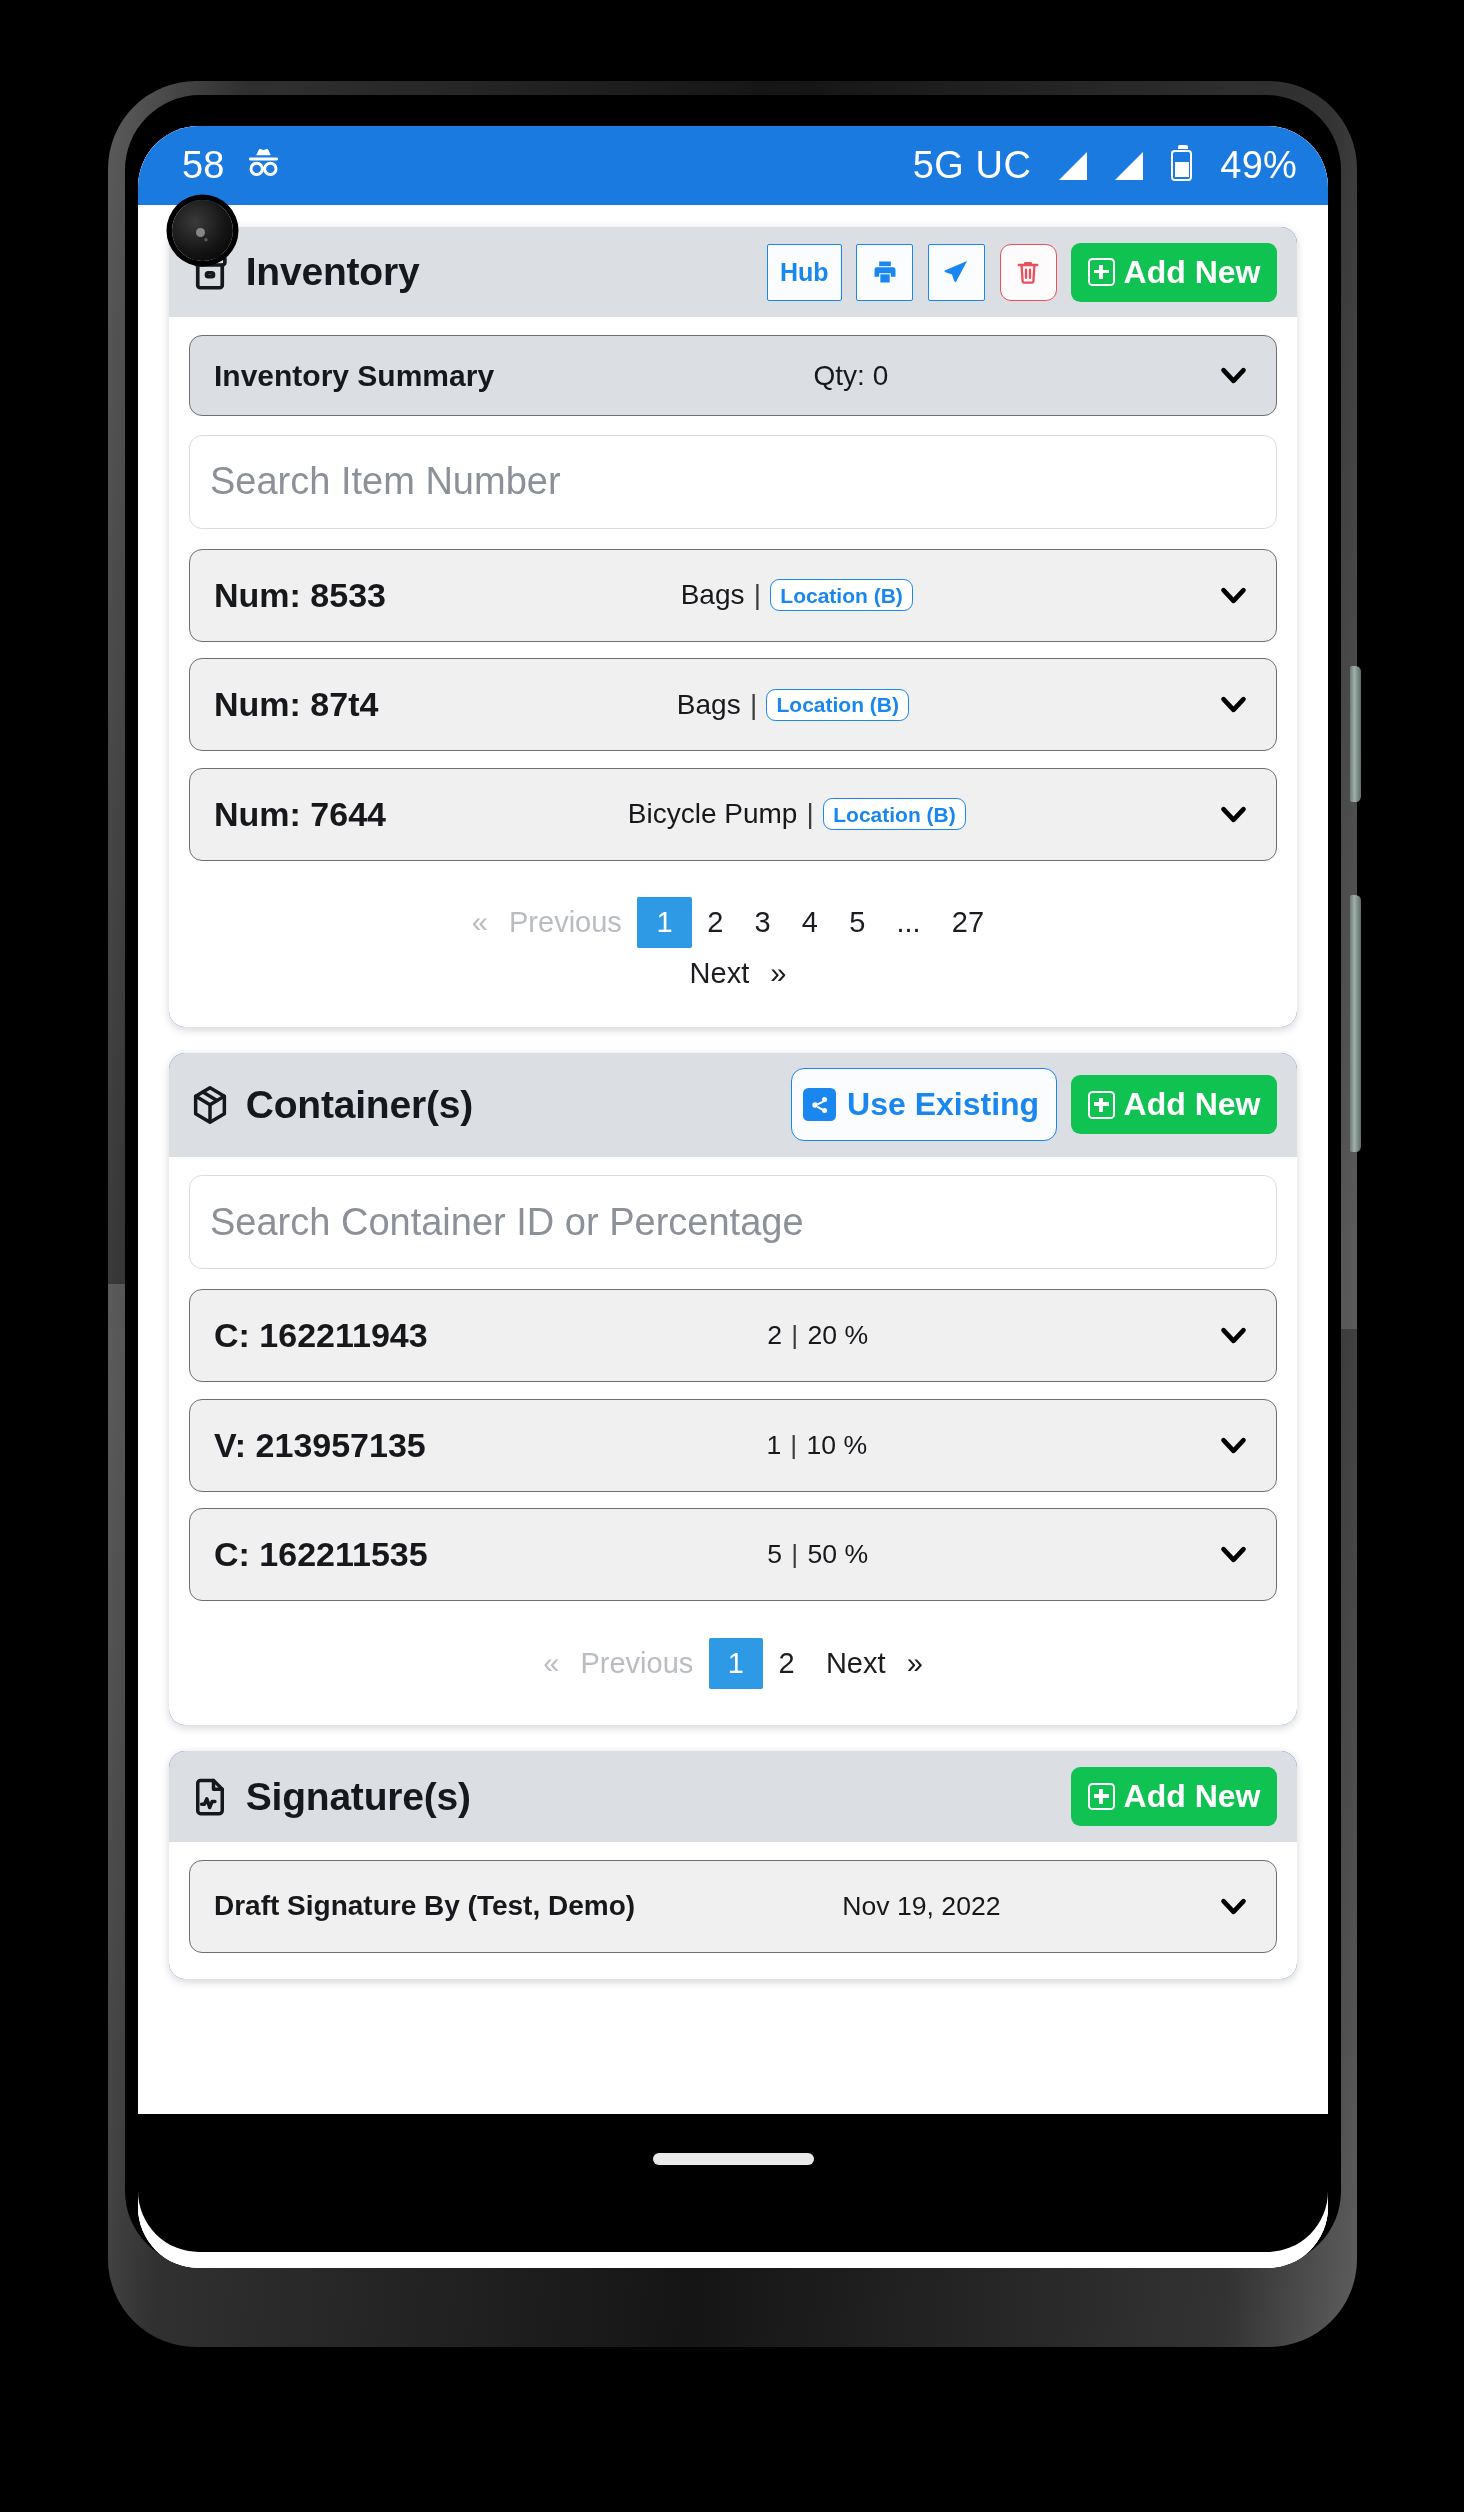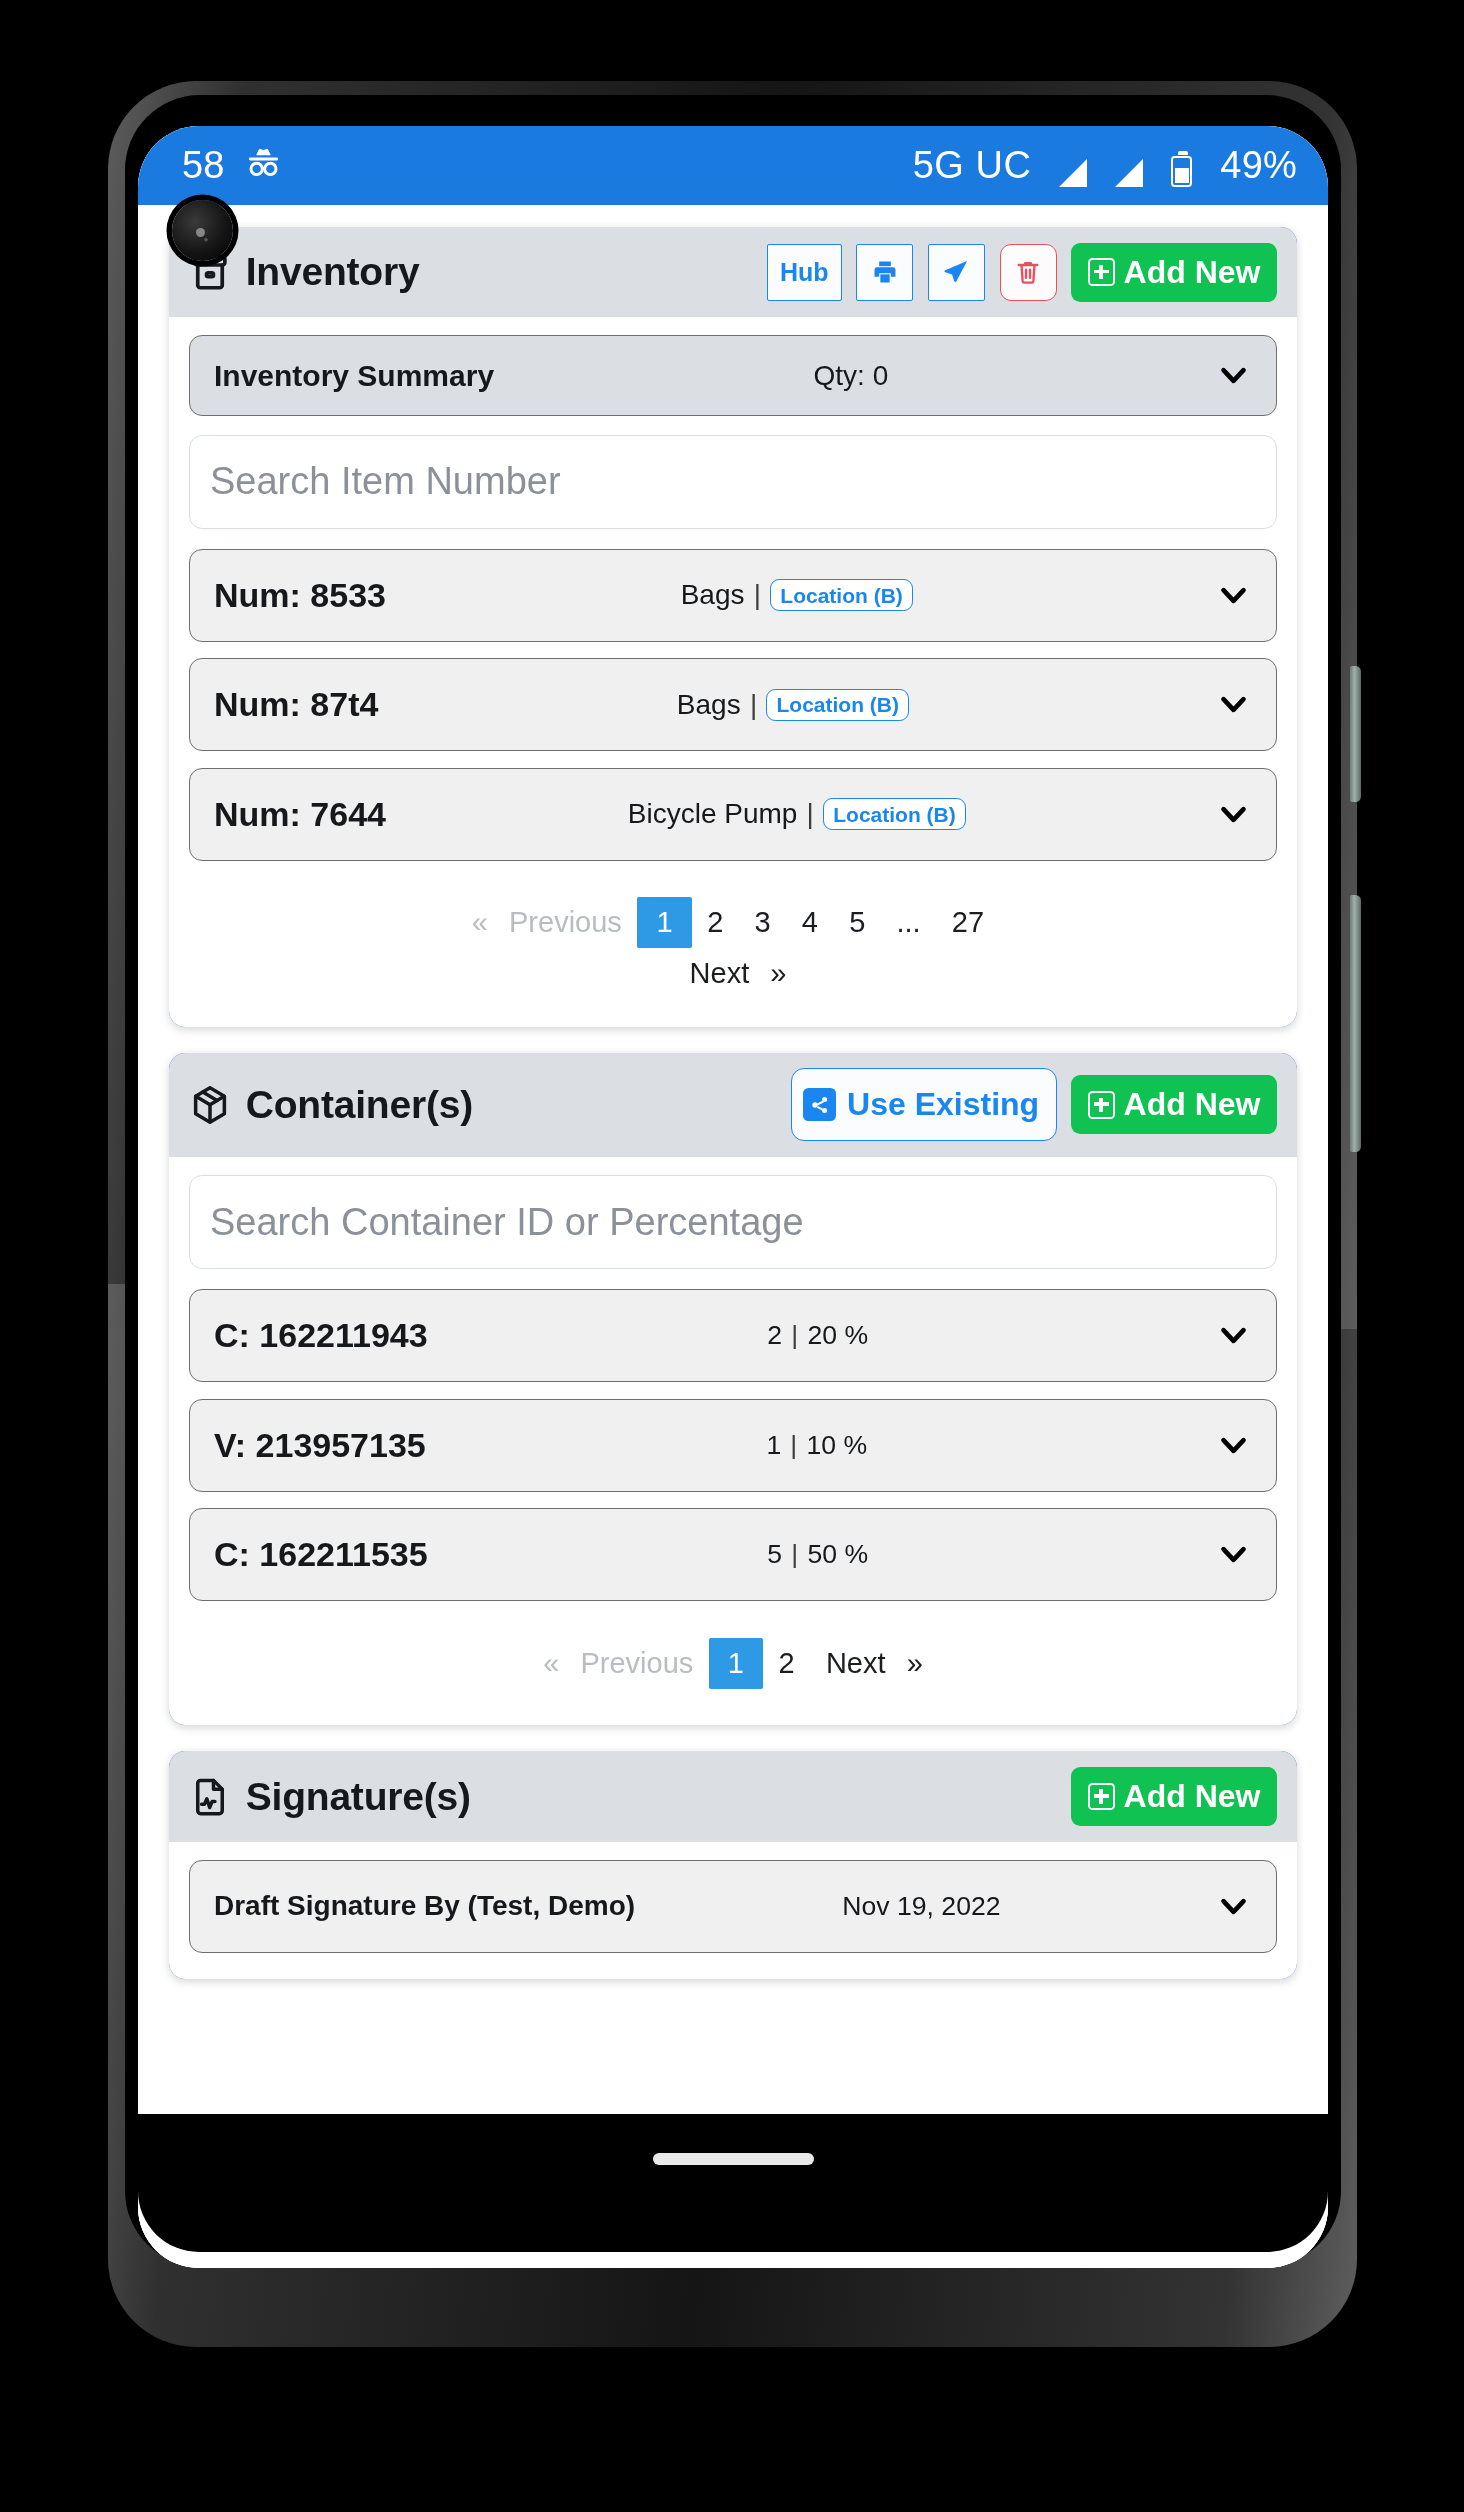--- a/index.html
+++ b/index.html
@@ -73,21 +73,21 @@
     background: #1b7ae0;
     display: flex; align-items: center;
     justify-content: space-between;
     padding: 0 31px 0 44px;
     color: #fff;
     font-size: 38px;
     font-weight: 500;
     letter-spacing: 0.2px;
   }
   .sb-left { display: flex; align-items: center; gap: 20px; }
-  .sb-right { display: flex; align-items: flex-end; gap: 28px; font-weight: 500; }
+  .sb-right { display: flex; align-items: center; gap: 28px; font-weight: 500; }
   .sb-right .net { letter-spacing: 0.5px; }
   .tri { width: 0; height: 0; border-style: solid; border-width: 0 0 28px 28px;
          border-color: transparent transparent #fff transparent; display:block; }
   .batt { width: 21px; height: 31px; border: 2.8px solid #fff; border-radius: 3.7px;
           position: relative; display:block; }
   .batt:before { content:""; position:absolute; top:-7.3px; left:4.6px; width:10px; height:4.6px;
           background:#fff; border-radius:1.8px 1.8px 0 0; }
   .batt:after { content:""; position:absolute; left:1.8px; right:1.8px; bottom:1.8px; height:15.6px; background:#fff; }
 
   

